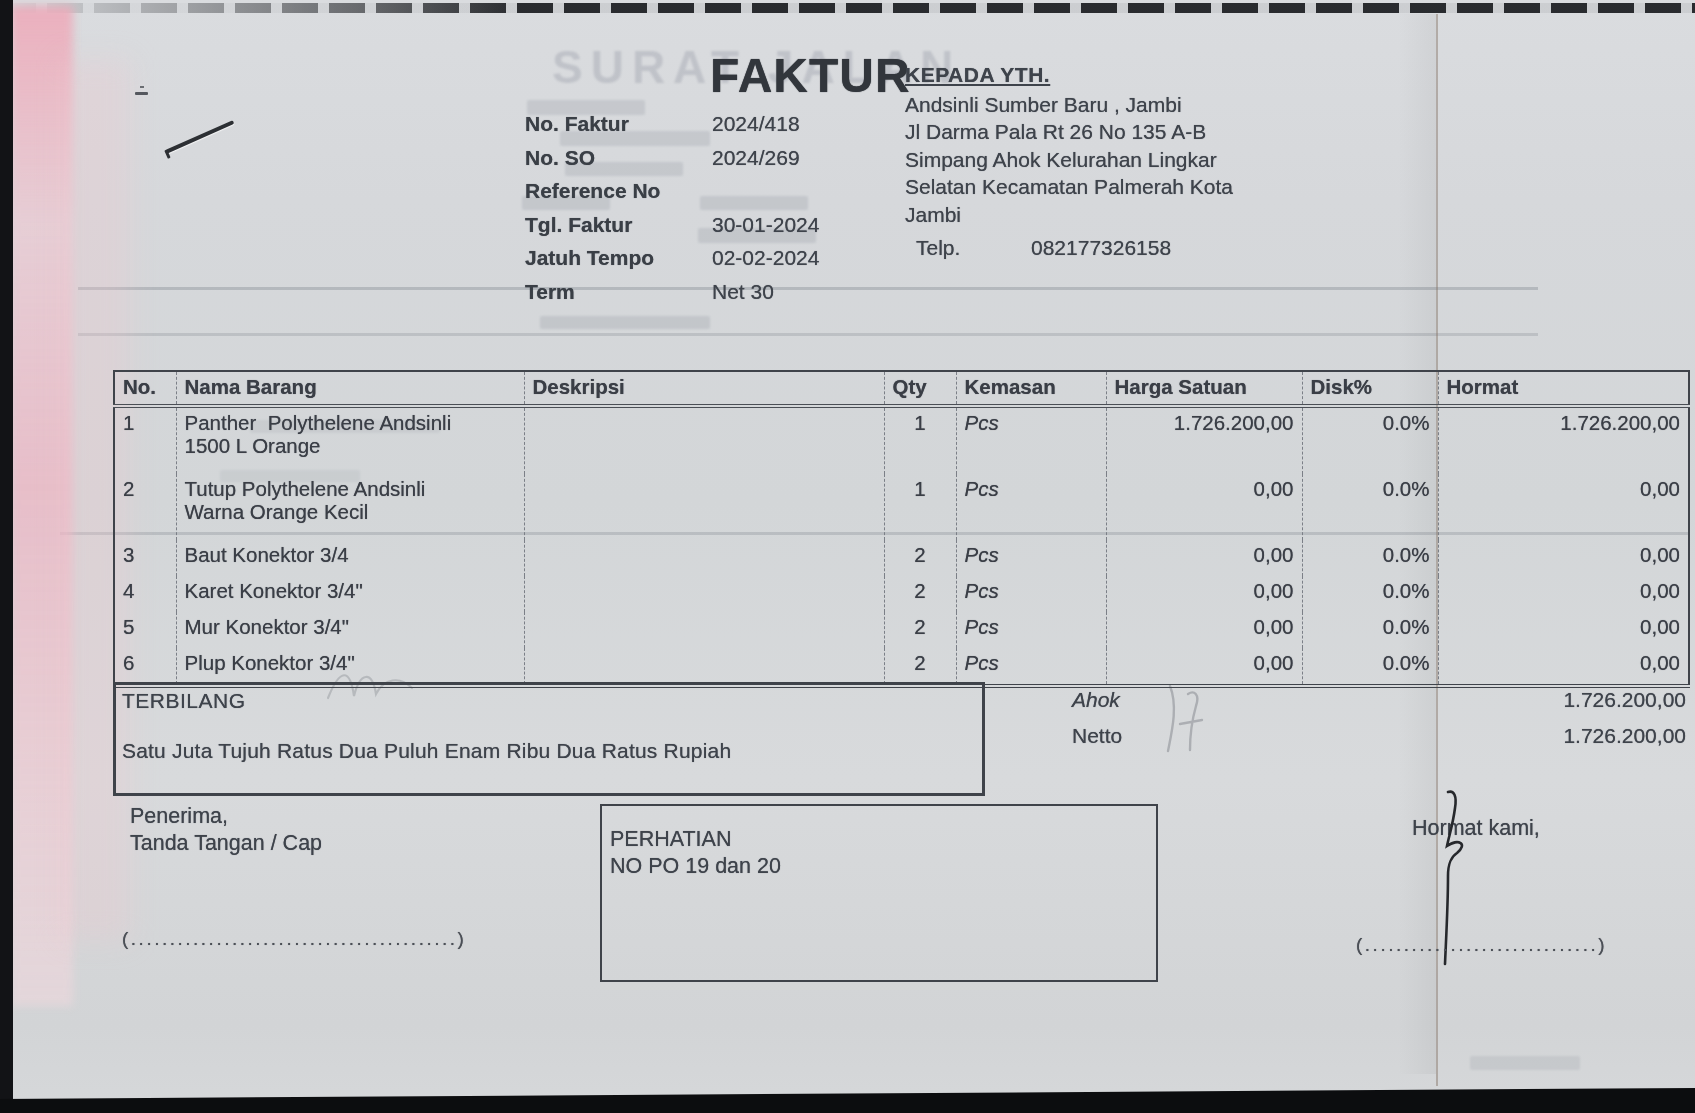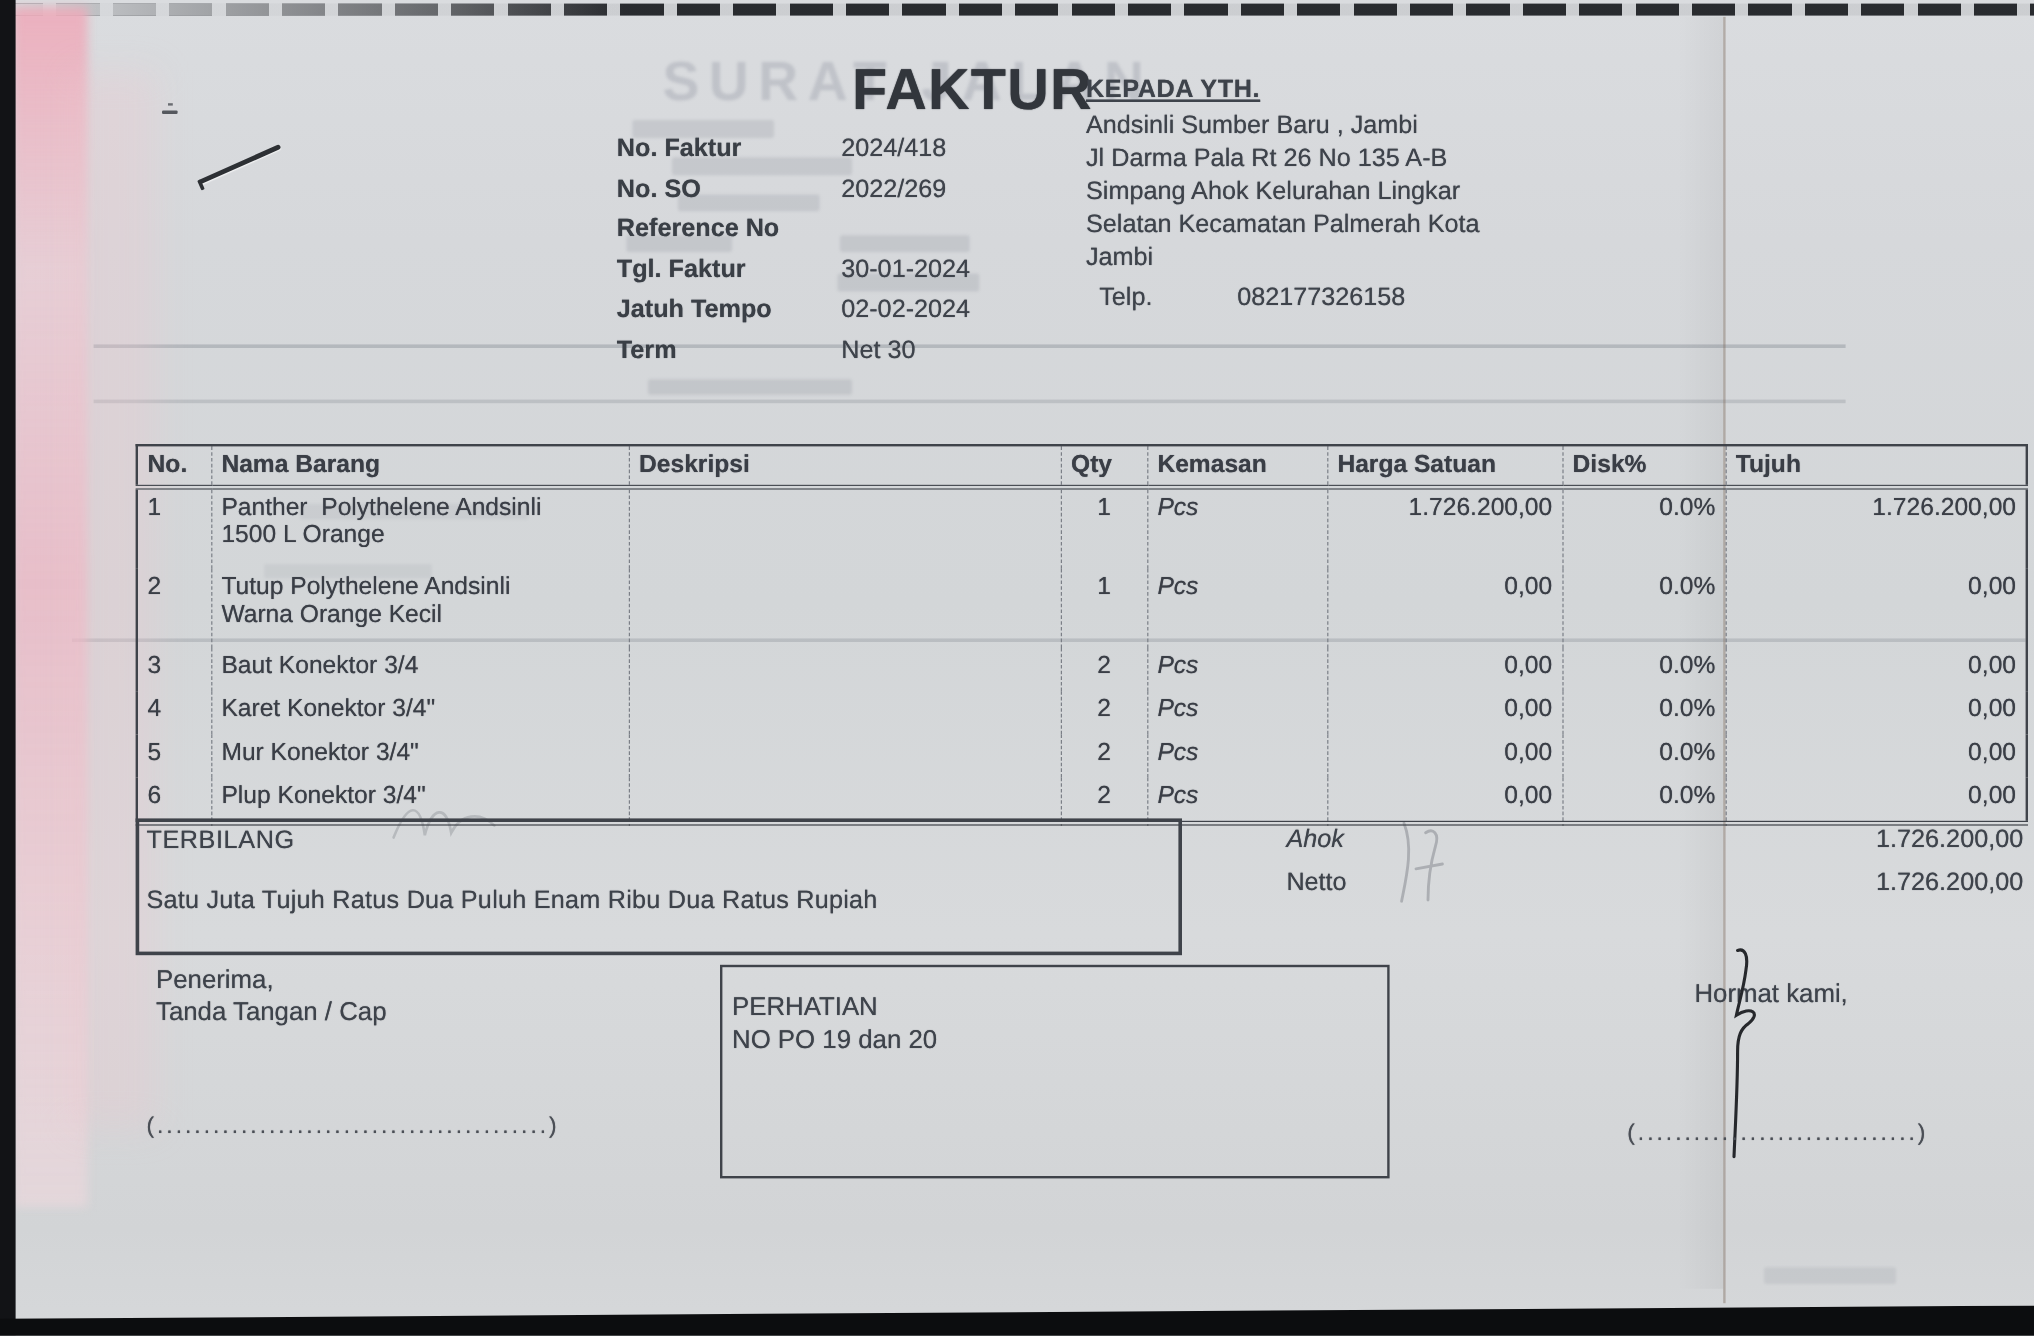--- a/index.html
+++ b/index.html
@@ -26,21 +26,21 @@
   .staple{top:150px;left:166px;width:74px;height:4px;background:#2d3034;border-radius:2px;
     transform:rotate(-24deg);transform-origin:left center;box-shadow:0 1px 1px rgba(255,255,255,.7);}
   .staple::before{content:"";position:absolute;left:-1px;top:0;width:3px;height:9px;background:#2d3034;border-radius:1px;}
   .dash-mark{top:92px;left:135px;width:13px;height:3px;background:#55585e;border-radius:1px;}
   .dash-mark2{top:86px;left:140px;width:4px;height:2px;background:#6a6d72;}
   .ghost-title{top:40px;left:552px;font-size:46px;font-weight:bold;letter-spacing:8px;color:rgba(72,80,98,.17);filter:blur(1.2px);}
   .ghost-line{height:3px;background:rgba(98,104,116,.28);filter:blur(.6px);}
   .ghost-blob{background:rgba(80,88,104,.13);filter:blur(1.3px);border-radius:2px;}
   
   .title{top:48px;left:710px;font-size:48px;font-weight:bold;letter-spacing:1px;color:#32363c;text-shadow:0 0 1px #32363c;}
-  .meta{top:112px;left:514px;width:400px;font-size:21px;}
+  .meta{top:112px;left:525px;width:400px;font-size:21px;}
   .meta-row{display:flex;height:33.5px;align-items:flex-start;}
   .meta-label{width:187px;font-weight:bold;color:#3a3f46;}
   .meta-value{color:#3e434b;}
   .recipient{top:61px;left:905px;width:440px;font-size:21px;line-height:27.5px;}
   .recipient-heading{font-weight:bold;text-decoration:underline;letter-spacing:.5px;margin-bottom:2px;}
   .phone-row{display:flex;margin-top:6px;}
   .phone-label{width:115px;margin-left:11px;}
   
   table.items{top:370px;left:113px;width:1577px;border-collapse:collapse;table-layout:fixed;position:absolute;
     font-size:20.5px;color:#3a3e46;}
@@ -111,21 +111,21 @@
 
   <div class="abs title txt">FAKTUR</div>
 
   <div class="abs meta">
     <div class="meta-row">
       <span class="meta-label txt">No. Faktur</span>
       <span class="meta-value txt">2024/418</span>
     </div>
     <div class="meta-row">
       <span class="meta-label txt">No. SO</span>
-      <span class="meta-value txt">2022/269</span>
+      <span class="meta-value txt">2024/269</span>
     </div>
     <div class="meta-row">
       <span class="meta-label txt">Reference No</span>
       <span class="meta-value txt"></span>
     </div>
     <div class="meta-row">
       <span class="meta-label txt">Tgl. Faktur</span>
       <span class="meta-value txt">30-01-2024</span>
     </div>
     <div class="meta-row">
@@ -164,21 +164,21 @@
     </colgroup>
     <thead>
       <tr>
         <th class="txt">No.</th>
         <th class="txt">Nama Barang</th>
         <th class="txt">Deskripsi</th>
         <th class="c txt">Qty</th>
         <th class="txt">Kemasan</th>
         <th class="r txt">Harga Satuan</th>
         <th class="r txt">Disk%</th>
-        <th class="r txt">Tujuh</th>
+        <th class="r txt">Hormat</th>
       </tr>
     </thead>
     <tbody>
         <tr class="row-tall">
       <td class="txt">1</td>
       <td class="nama txt">Panther  Polythelene Andsinli
 1500 L Orange</td>
       <td class="txt"></td>
       <td class="c txt">1</td>
       <td class="kem txt">Pcs</td>

